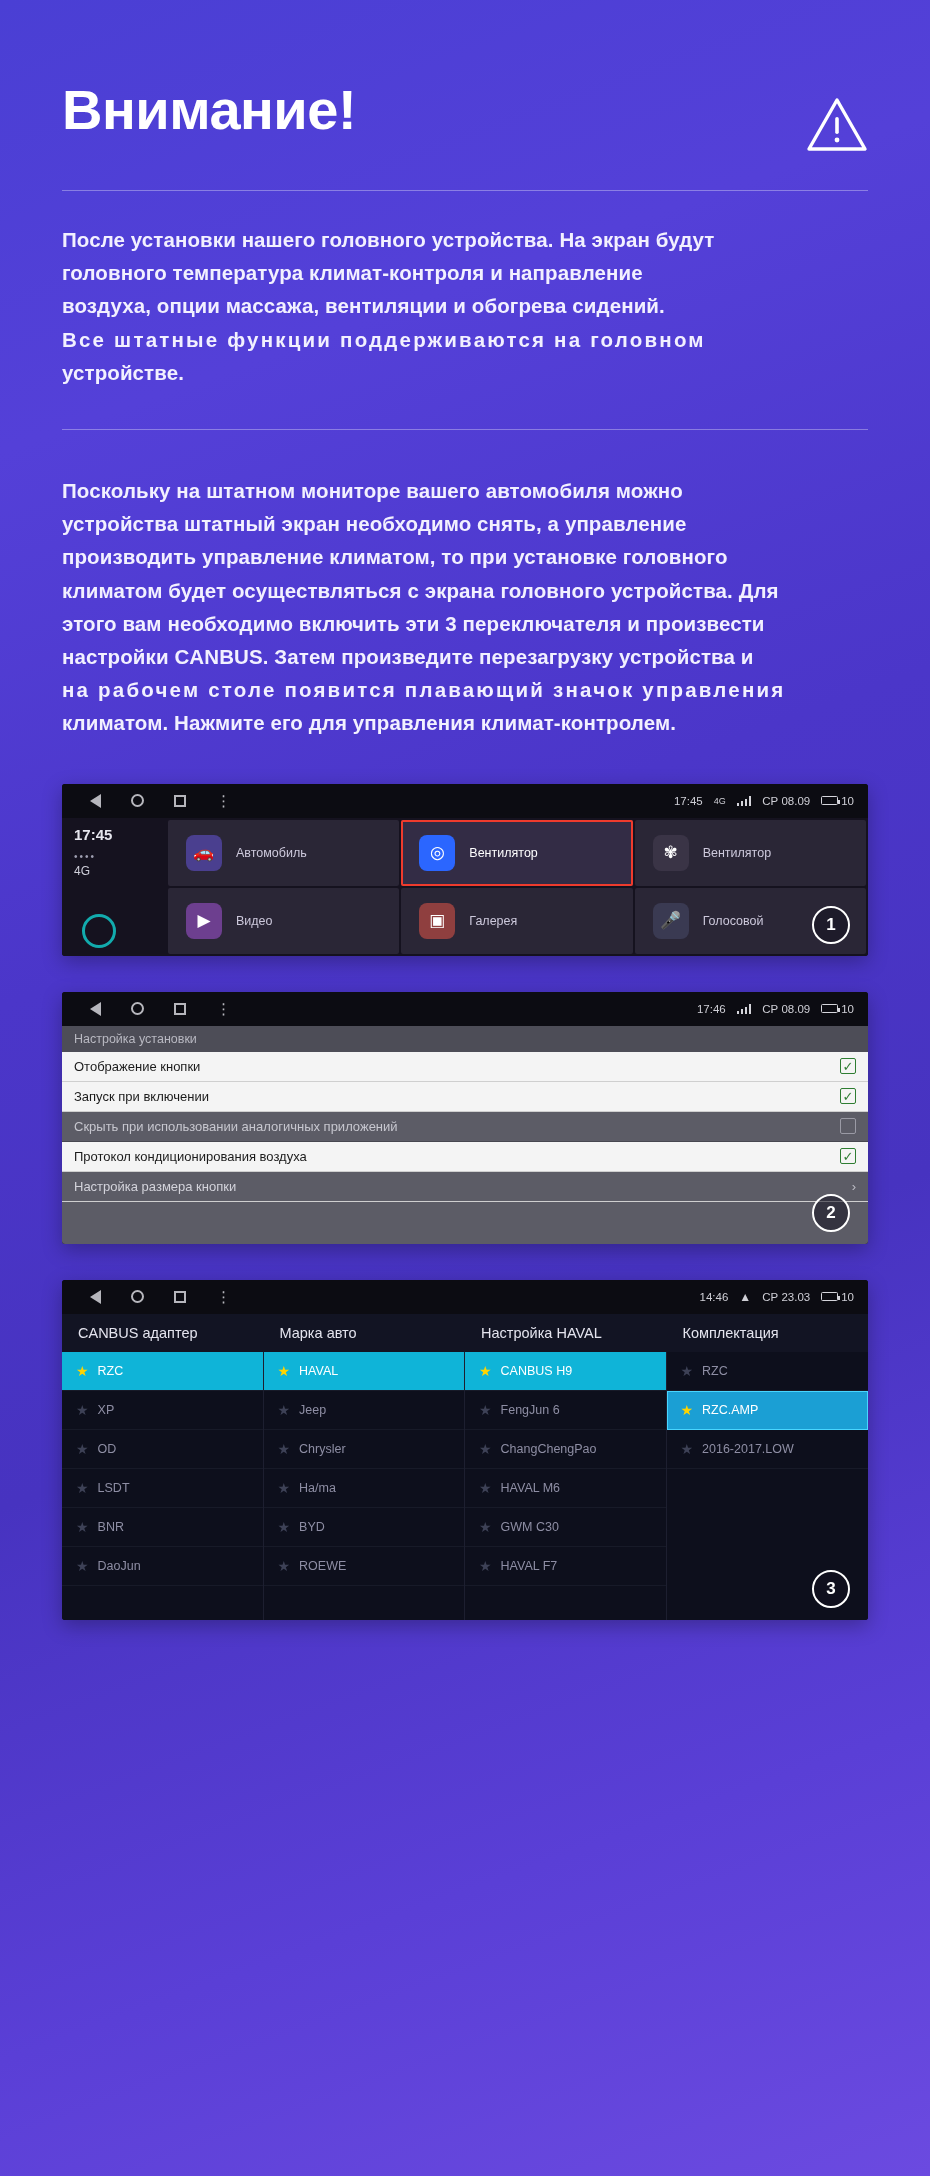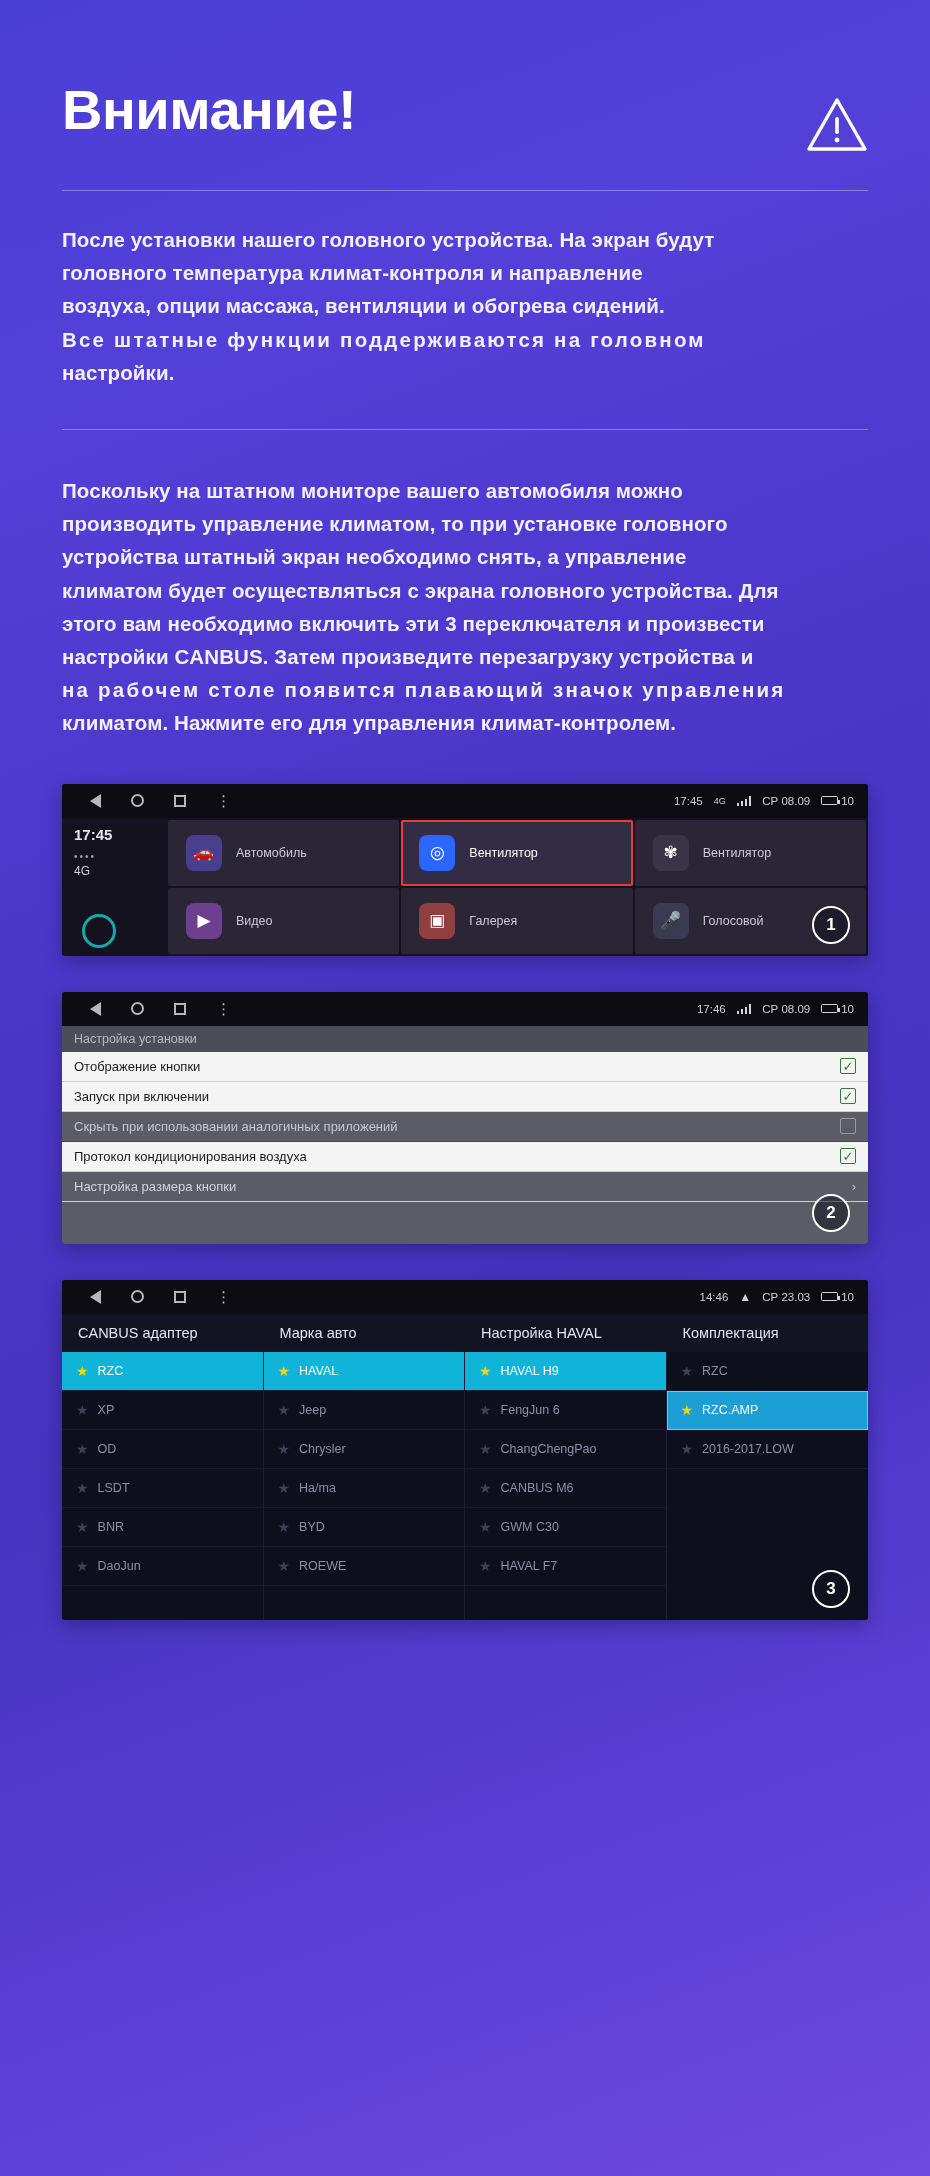--- a/index.html
+++ b/index.html
@@ -224,29 +224,29 @@
       </svg>
     </div>
   </div>
   <div class="divider"></div>
 
   <div class="para first">
     <div>После установки нашего головного устройства. На экран будут</div>
     <div>головного температура климат-контроля и направление</div>
     <div>воздуха, опции массажа, вентиляции и обогрева сидений.</div>
     <div class="wide">Все штатные функции поддерживаются на головном</div>
-    <div>настройки.</div>
+    <div>устройстве.</div>
   </div>
 
   <div class="divider2"></div>
 
   <div class="para">
     <div>Поскольку на штатном мониторе вашего автомобиля можно</div>
+    <div>устройства штатный экран необходимо снять, а управление</div>
     <div>производить управление климатом, то при установке головного</div>
-    <div>устройства штатный экран необходимо снять, а управление</div>
     <div>климатом будет осуществляться с экрана головного устройства. Для</div>
     <div>этого вам необходимо включить эти 3 переключателя и произвести</div>
     <div>настройки CANBUS. Затем произведите перезагрузку устройства и</div>
     <div class="wide">на рабочем столе появится плавающий значок управления</div>
     <div>климатом. Нажмите его для управления климат-контролем.</div>
   </div>
 
   <div class="shot" style="margin-top:44px;">
     <div class="sysbar">
       <div class="navs">
@@ -438,33 +438,33 @@
           </div>
         <div class="c-row">
             <span class="star">★</span>
             <span>ROEWE</span>
           </div>
       </div>
 
       <div class="col">
         <div class="c-row sel">
             <span class="star">★</span>
-            <span>HAVAL H9</span>
+            <span>CANBUS H9</span>
           </div>
         <div class="c-row">
             <span class="star">★</span>
             <span>FengJun 6</span>
           </div>
         <div class="c-row">
             <span class="star">★</span>
             <span>ChangChengPao</span>
           </div>
         <div class="c-row">
             <span class="star">★</span>
-            <span>CANBUS M6</span>
+            <span>HAVAL M6</span>
           </div>
         <div class="c-row">
             <span class="star">★</span>
             <span>GWM C30</span>
           </div>
         <div class="c-row">
             <span class="star">★</span>
             <span>HAVAL F7</span>
           </div>
       </div>

